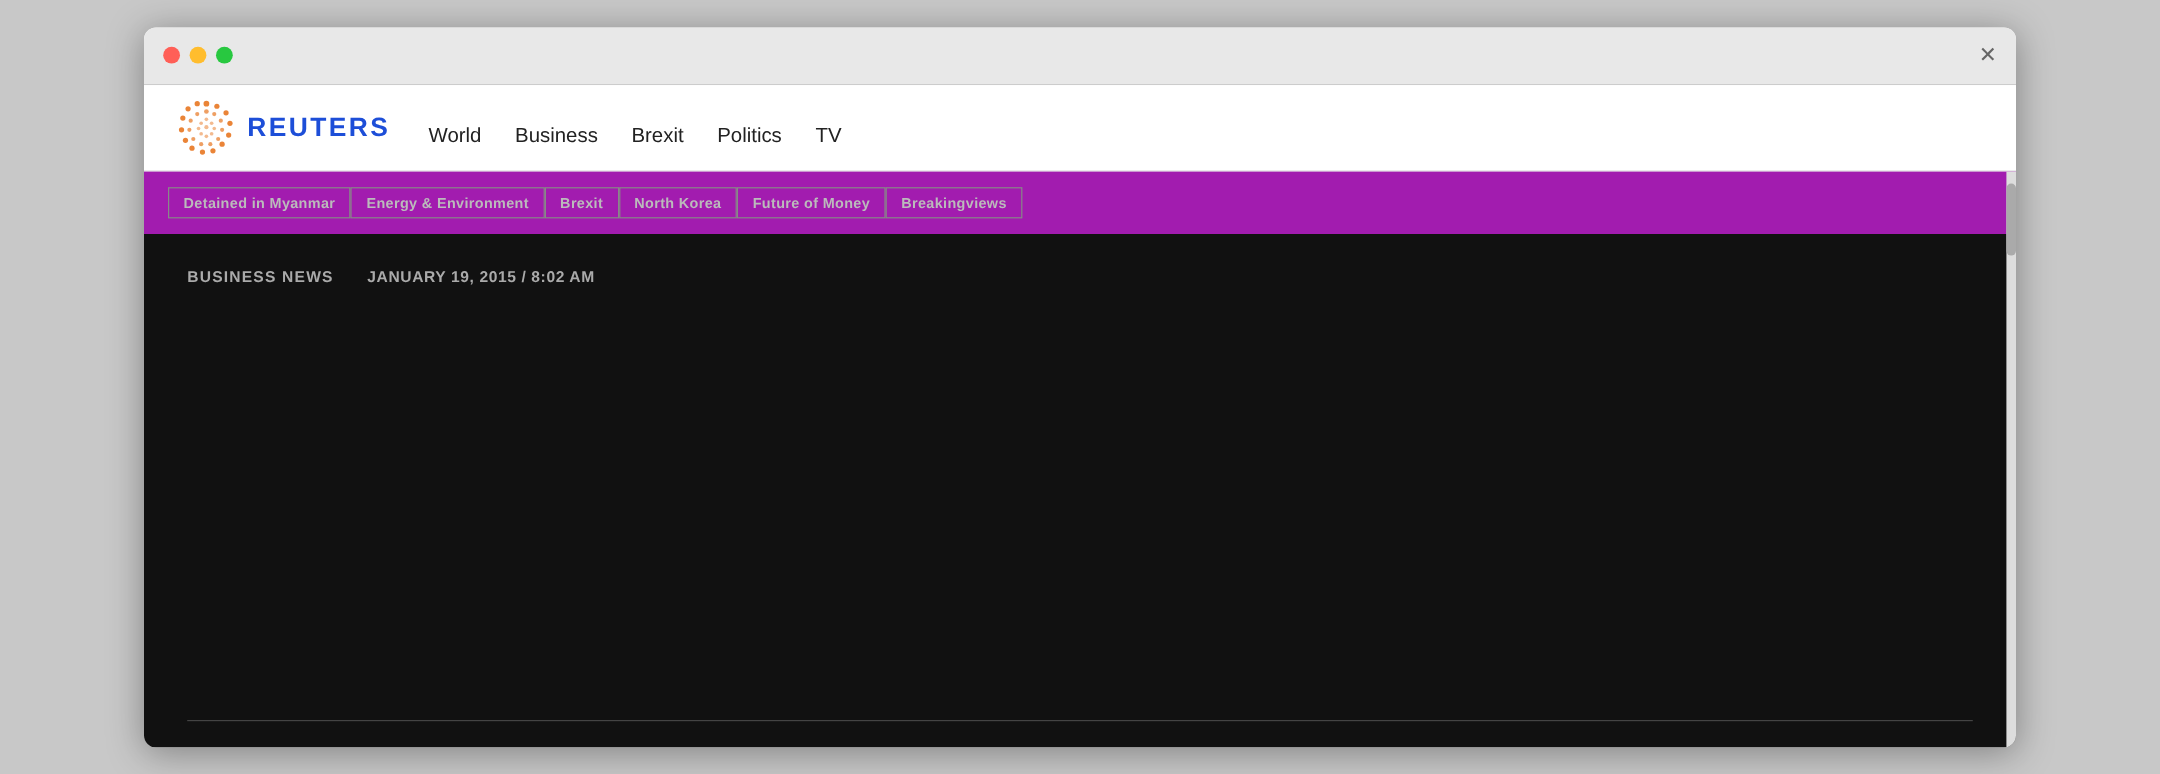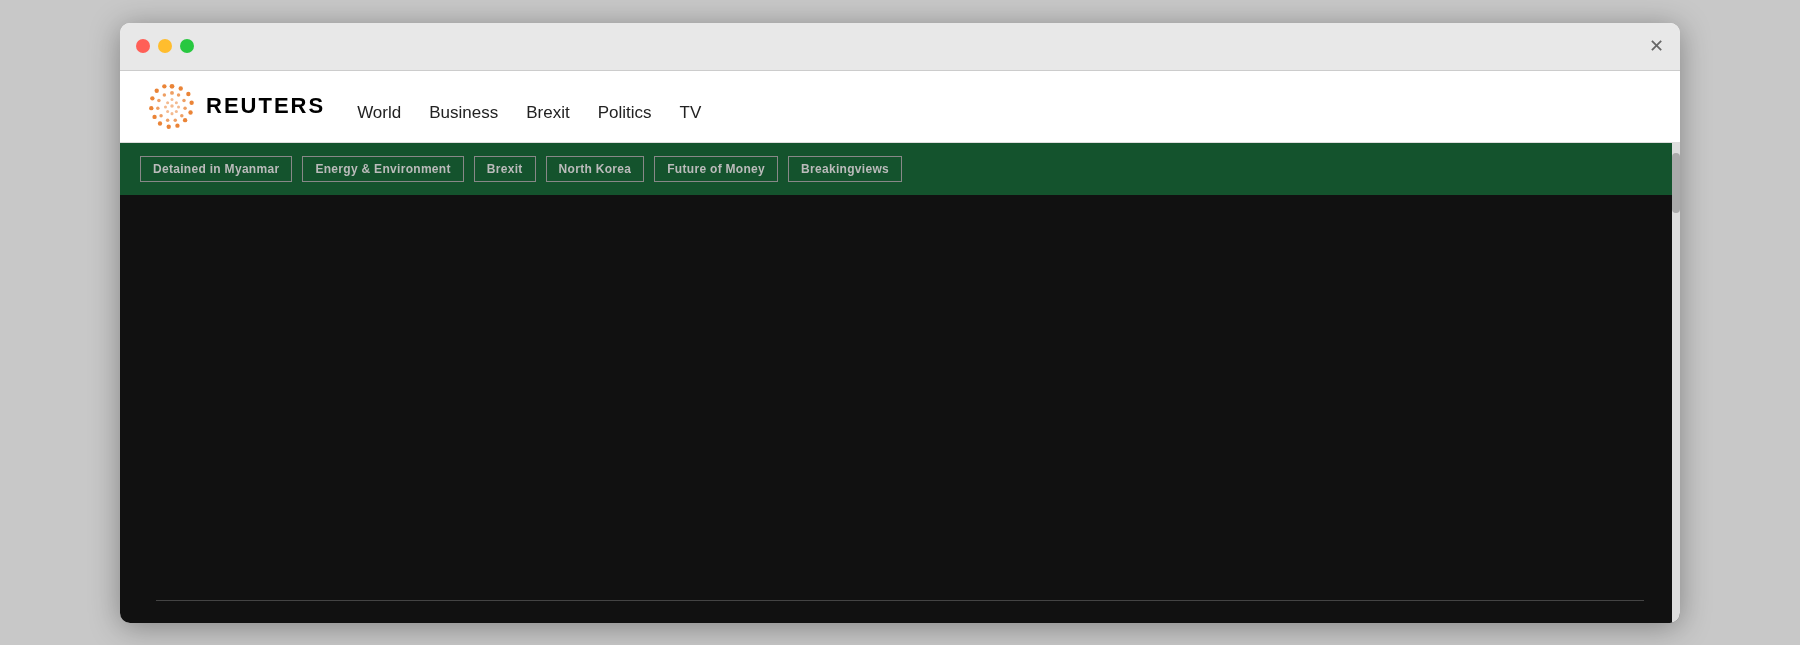--- a/index.html
+++ b/index.html
@@ -83,45 +83,44 @@
 
     .logo-icon {
       width: 48px;
       height: 48px;
     }
 
     .logo-text {
       font-size: 22px;
       font-weight: 700;
       letter-spacing: 2px;
-      color: #000000;
+      color: #1d4ed8;
     }
 
     .nav-links {
       display: flex;
       gap: 28px;
       align-items: center;
       margin-top: 14px;
     }
 
     .nav-link {
       font-size: 17px;
       color: #222;
       text-decoration: none;
       cursor: pointer;
     }
 
     
     .topics-bar {
       height: 52px;
-      background: #14532d;
+      background: #a21caf;
       display: flex;
       align-items: center;
       padding: 0 20px;
-      gap: 10px;
       flex-shrink: 0;
       overflow: hidden;
     }
 
     .topic-tag {
       border: 1.5px solid #888;
       color: #bbb;
       font-size: 12px;
       font-weight: 600;
       padding: 5px 12px;
@@ -274,20 +273,24 @@
   <div class="topics-bar">
     <div class="topic-tag">Detained in Myanmar</div>
     <div class="topic-tag">Energy &amp; Environment</div>
     <div class="topic-tag">Brexit</div>
     <div class="topic-tag">North Korea</div>
     <div class="topic-tag">Future of Money</div>
     <div class="topic-tag">Breakingviews</div>
   </div>
 
   <div class="article-area">
+    <div class="article-meta">
+      <span class="article-category">BUSINESS NEWS</span>
+      <span class="article-date">JANUARY 19, 2015 / 8:02 AM</span>
+    </div>
 
     <div style="flex:1; min-height: 80px;"></div>
 
     <div class="article-divider"></div>
 
   </div>
 
   <div class="scrollbar-track">
     <div class="scrollbar-thumb"></div>
   </div>

